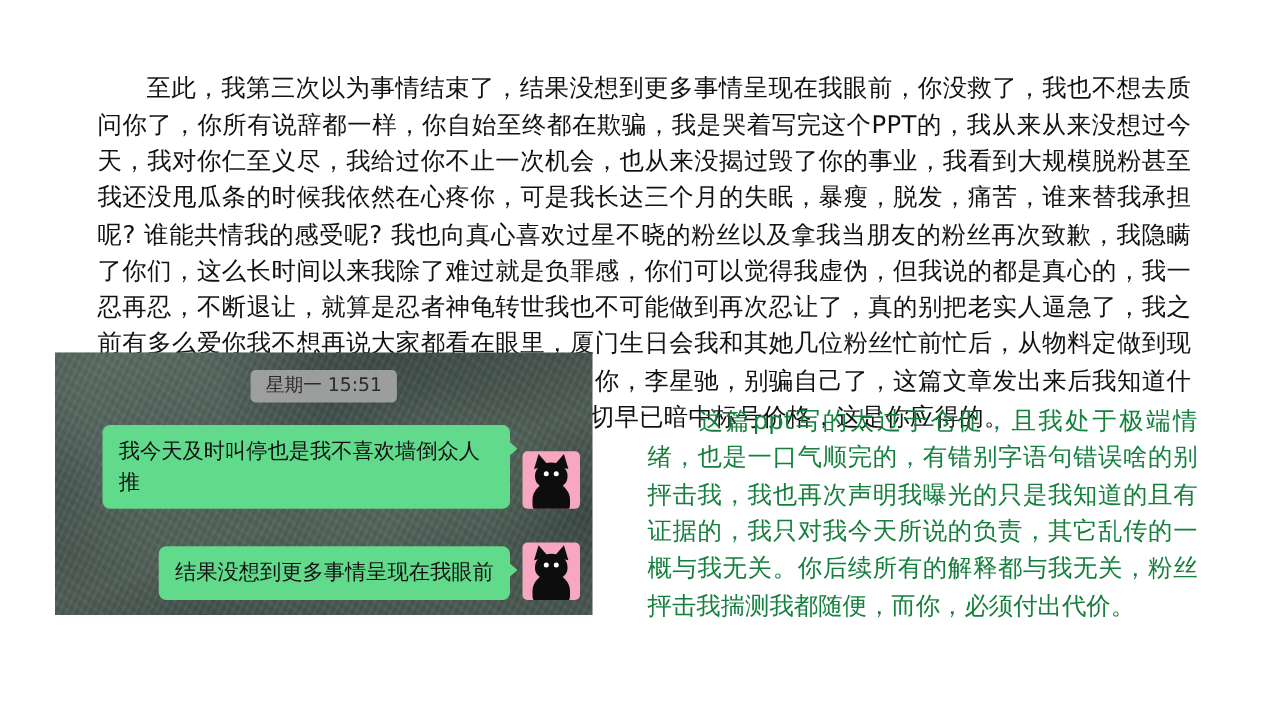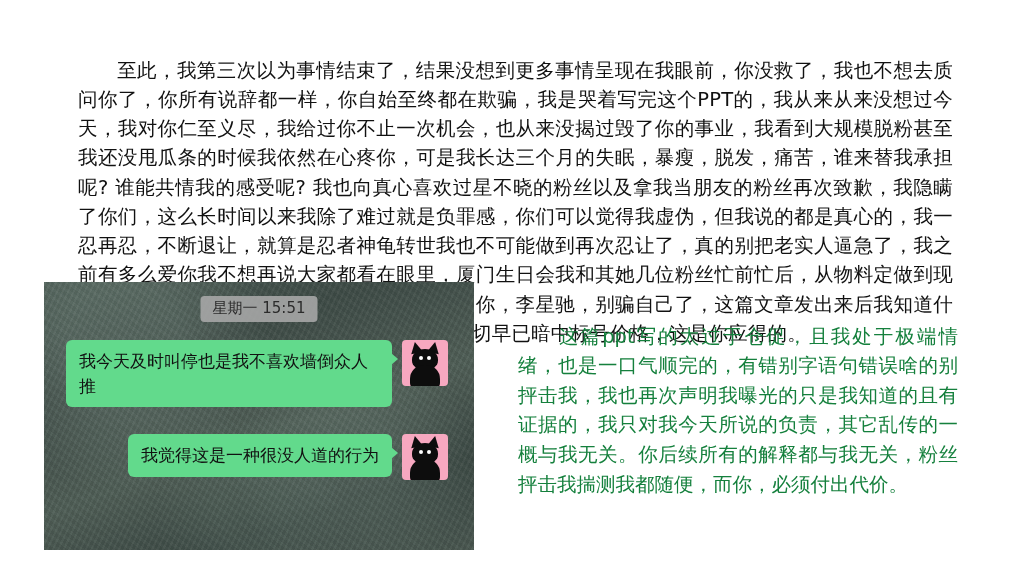--- a/index.html
+++ b/index.html
@@ -38,21 +38,21 @@
     display: inline-block;
     width: 39px;
   }
 
   
   .chat-shot {
     position: absolute;
     left: 44px;
     top: 282px;
     width: 430px;
-    height: 268px;
+    height: 210px;
     background:
       radial-gradient(circle at 18% 22%, rgba(120,140,130,0.35) 0 14%, rgba(0,0,0,0) 36%),
       radial-gradient(circle at 72% 68%, rgba(110,130,120,0.30) 0 12%, rgba(0,0,0,0) 34%),
       radial-gradient(circle at 48% 86%, rgba(95,115,105,0.28) 0 10%, rgba(0,0,0,0) 30%),
       linear-gradient(160deg, #4b5b54 0%, #3d4a45 28%, #4e5d55 55%, #3a4742 78%, #48564f 100%);
     overflow: hidden;
   }
   .chat-shot .noise {
     position: absolute;
     inset: 0;
@@ -70,22 +70,22 @@
     color: #2b2b2b;
     font-size: 15px;
     line-height: 1;
     padding: 5px 12px 6px;
     border-radius: 4px;
     white-space: nowrap;
   }
   .msg-row {
     position: absolute;
     display: flex;
-    align-items: flex-start;
-    right: 26px;
+    align-items: flex-end;
+    right: 10px;
   }
   .msg-row.r1 { top: 58px; }
   .msg-row.r2 { top: 152px; }
   .msg-row.r3 { top: 222px; }
 
   .bubble {
     background: #62da8c;
     color: #111111;
     font-size: 17px;
     line-height: 1.45;
@@ -191,21 +191,21 @@
         <span class="ear left"></span>
         <span class="ear right"></span>
         <span class="cat-head"></span>
         <span class="eye left"></span>
         <span class="eye right"></span>
         <span class="body"></span>
       </div>
     </div>
 
     <div class="msg-row r2">
-      <div class="bubble">我觉得这是一种很没人道的行为</div>
+      <div class="bubble">结果没想到更多事情呈现在我眼前</div>
       <div class="avatar">
         <span class="ear left"></span>
         <span class="ear right"></span>
         <span class="cat-head"></span>
         <span class="eye left"></span>
         <span class="eye right"></span>
         <span class="body"></span>
       </div>
     </div>
 

